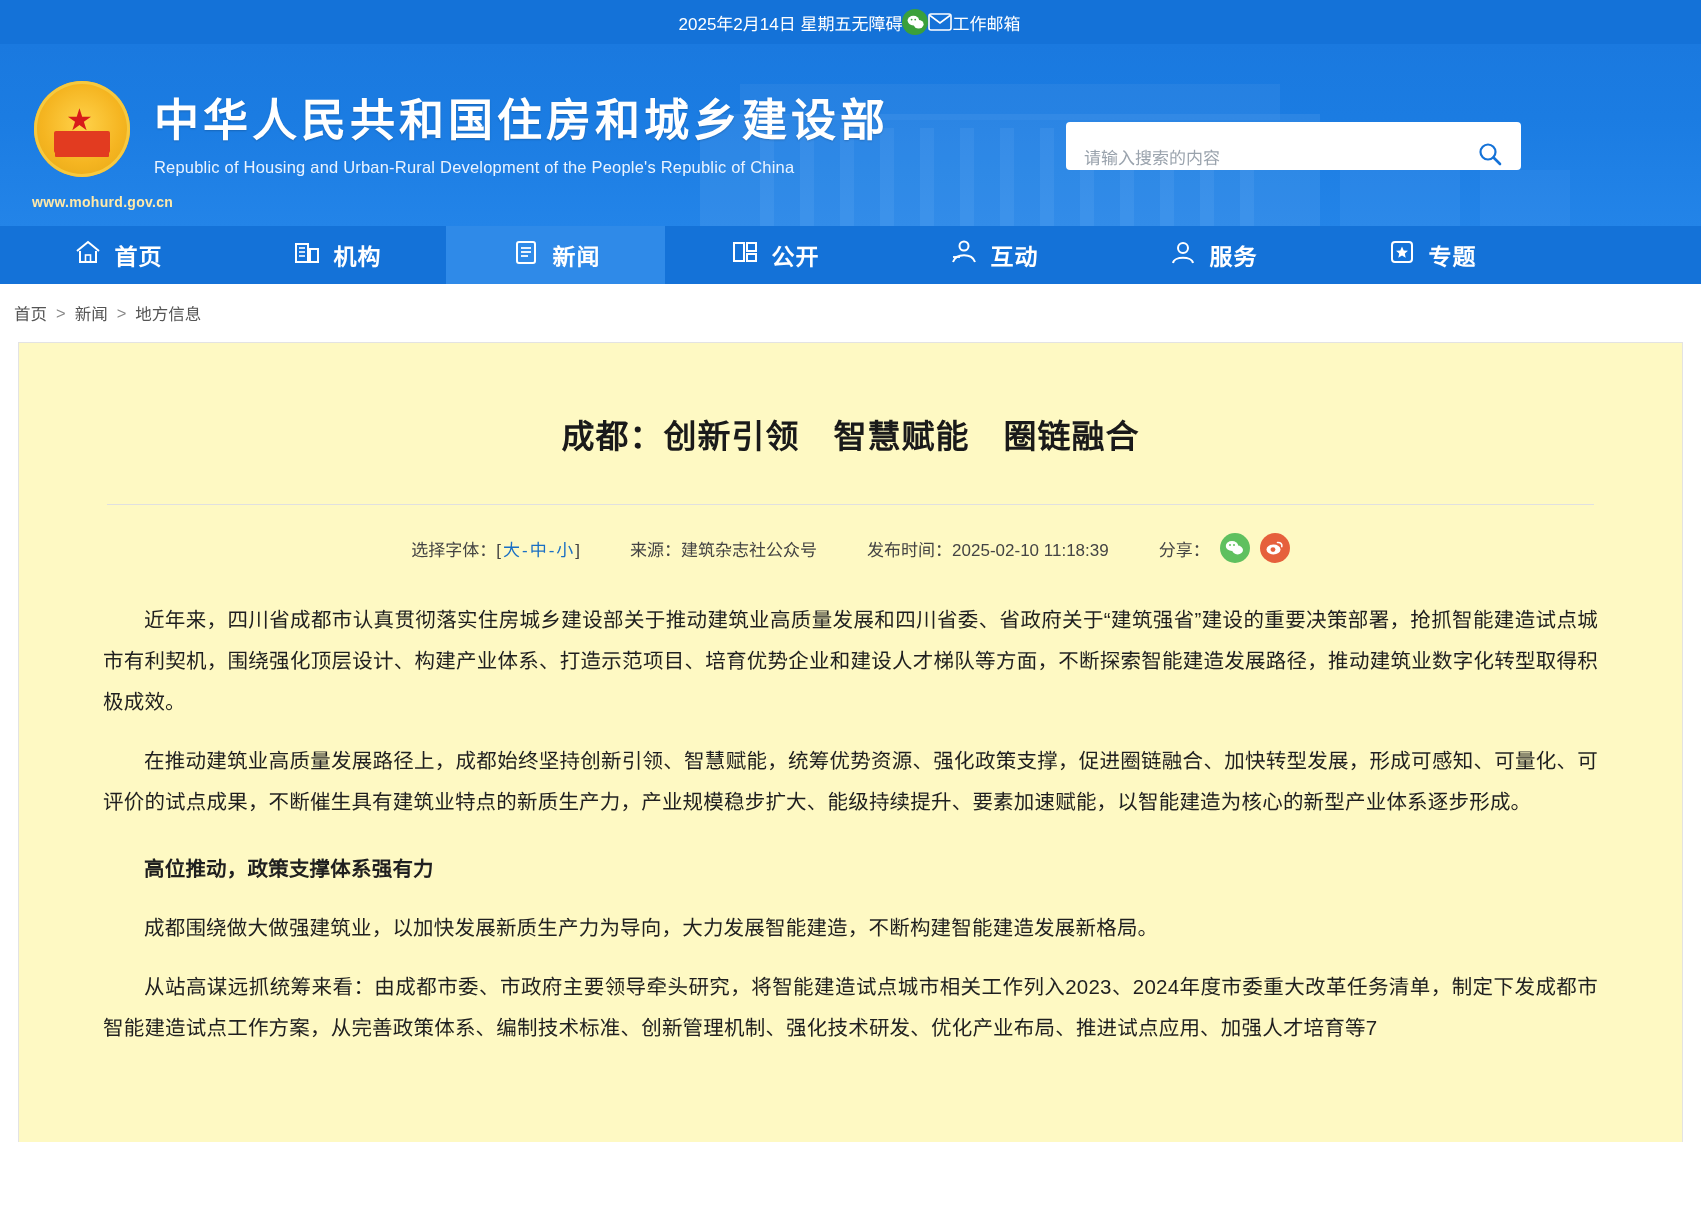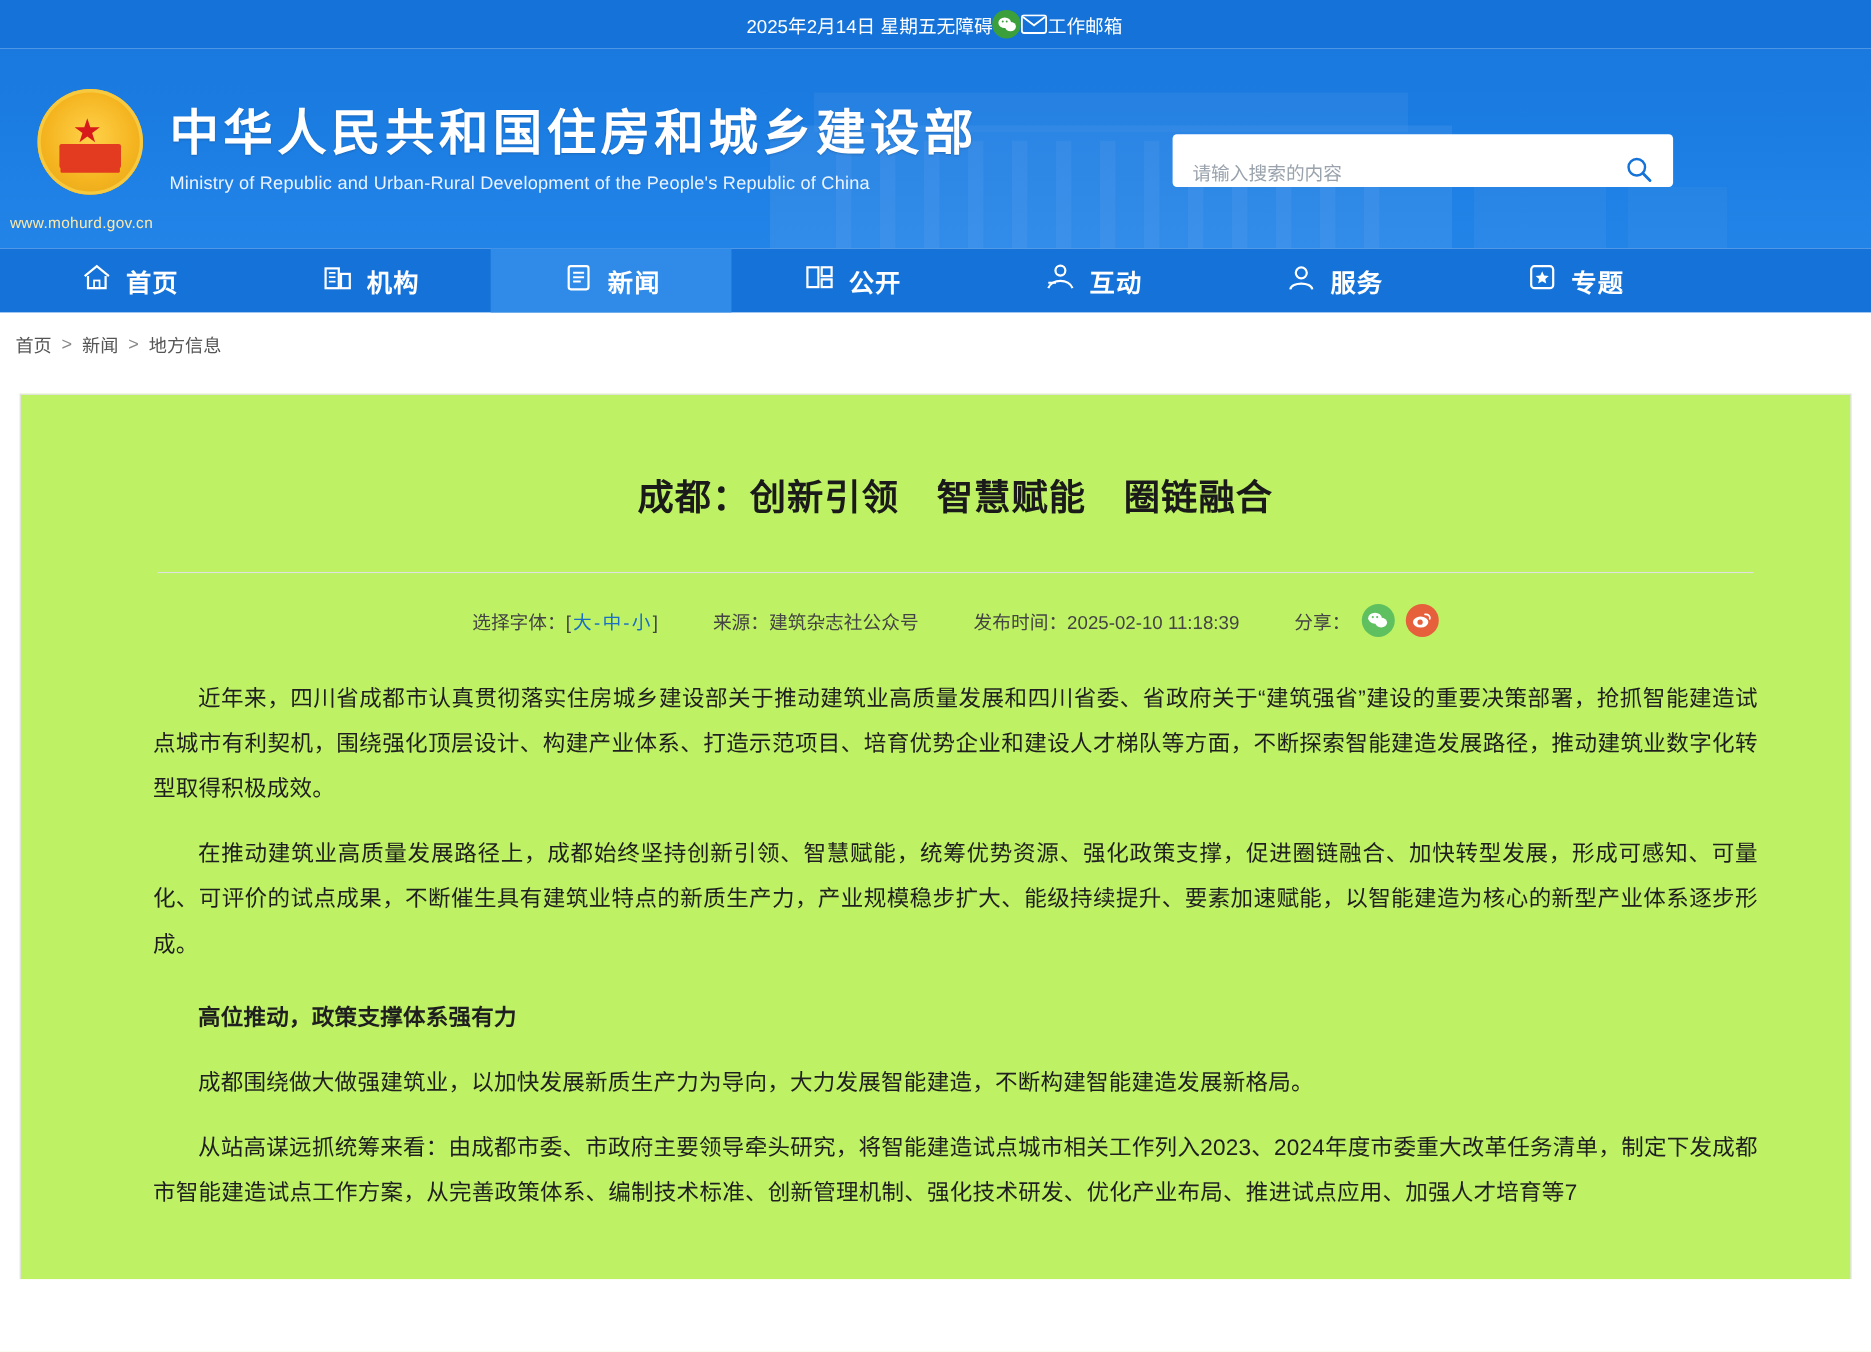--- a/index.html
+++ b/index.html
@@ -74,22 +74,22 @@
   .ministry-cn {
     font-size: 45px; font-weight: bold; color: #ffffff;
     letter-spacing: 4px; line-height: 1.25; white-space: nowrap;
     text-shadow: 0 1px 2px rgba(0,0,0,.18);
   }
   .ministry-en {
     font-size: 16.5px; color: #eaf3ff; margin-top: 8px; letter-spacing: .2px;
     white-space: nowrap;
   }
   .mohurd-url {
-    position: absolute; left: 9px; bottom: 16px;
-    font-size: 14px; color: #ffe9a8; font-weight: normal; letter-spacing: .3px;
+    position: absolute; left: 32px; bottom: 16px;
+    font-size: 14px; color: #ffe9a8; font-weight: bold; letter-spacing: .3px;
   }
   .search-box {
     position: absolute; right: 180px; top: 78px;
     width: 455px; height: 48px;
     background: #ffffff; border-radius: 4px;
     display: flex; align-items: flex-end;
     padding: 0 16px;
   }
   .search-box input {
     border: none; outline: none; flex: 1;
@@ -133,25 +133,25 @@
     padding-left: 14px;
     font-size: 16.5px;
     color: #555;
     background: #fff;
   }
   .crumb a { color: #555; text-decoration: none; }
   .crumb .sep { margin: 0 9px; color: #888; }
 
   
   .card {
-    margin: 16px 18px 0 18px;
+    margin: 0 18px 0 18px;
     border: 1px solid #e3e3e3;
     border-bottom: none;
-    background: #bef264;
-    padding: 46px 80px 40px 116px;
+    background: #fef9c3;
+    padding: 46px 80px 40px 80px;
     min-height: 800px;
   }
   .title {
     text-align: center;
     font-size: 33px;
     font-weight: bold;
     color: #1a1a1a;
     line-height: 1.55;
     letter-spacing: 1px;
   }
@@ -245,21 +245,21 @@
   </svg>
 
   <div class="banner-inner">
     <div class="emblem">
       <div class="ring"></div>
       <div class="star">★</div>
       <div class="gate"></div>
     </div>
     <div class="ministry-text">
       <div class="ministry-cn">中华人民共和国住房和城乡建设部</div>
-      <div class="ministry-en">Ministry of Republic and Urban-Rural Development of the People's Republic of China</div>
+      <div class="ministry-en">Republic of Housing and Urban-Rural Development of the People's Republic of China</div>
     </div>
   </div>
   <div class="mohurd-url">www.mohurd.gov.cn</div>
 
   <div class="search-box">
     <input type="text" placeholder="请输入搜索的内容" style="">
     <button class="search-btn">
       <span>
         <svg width="26" height="26" viewBox="0 0 26 26" aria-hidden="true">
           <circle cx="11" cy="11" r="7.5" fill="none" stroke="#1472d8" stroke-width="2.2"></circle>

